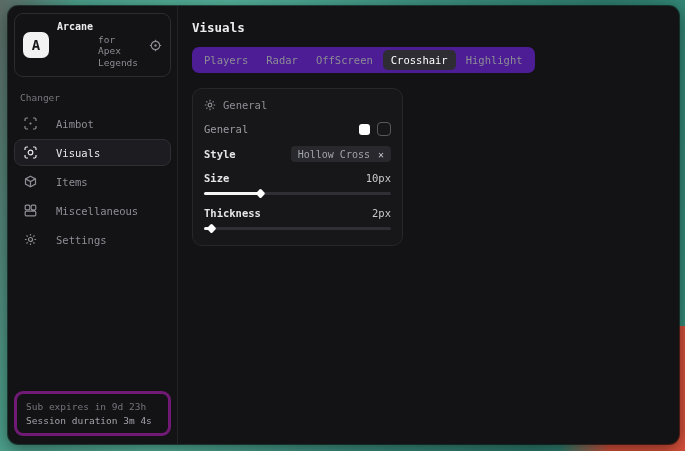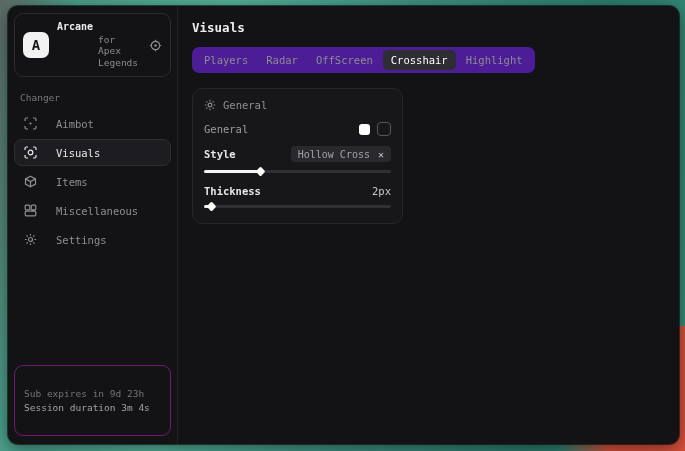--- a/index.html
+++ b/index.html
@@ -38,21 +38,21 @@
 
   .nav { display:flex; flex-direction:column; gap:2px; }
   .nav-item { display:flex; align-items:center; gap:19px; padding:6px 9px;
               border:1px solid transparent; border-radius:8px;
               color:#8e8e95; font-size:10.5px; cursor:pointer; }
   .nav-item.active { background:#1d1d21; border-color:#2e2e33; color:#eaeaec; }
   .nav-icon { display:flex; width:13px; height:13px; flex:0 0 13px; }
   .nav-icon svg { width:13px; height:13px; }
 
   .side-spacer { flex:1; }
-  .sub-box { border:1px solid #701a75; border-radius:9px; padding:22px 9px;
+  .sub-box { border:3px solid #701a75; border-radius:9px; padding:7px 9px;
              display:flex; flex-direction:column; gap:3px; }
   .sub-line1 { color:#74747b; font-size:9.5px; }
   .sub-line2 { color:#a2a2a9; font-size:9.5px; }
 
   
   .main { flex:1; padding:14px 14px 12px; }
   .page-title { color:#ededef; font-size:12.5px; font-weight:bold; }
 
   .tabbar { margin-top:12px; display:inline-flex; align-items:flex-end; gap:2px;
             background:#4c1d95; border-radius:7px; padding:3px 4px; }
@@ -202,20 +202,24 @@
       </div>
 
       <div class="row">
         <span class="row-label-strong">Style</span>
         <span class="chip">
           <span class="chip-text">Hollow Cross</span>
           <span class="chip-x">✕</span>
         </span>
       </div>
 
+      <div class="row">
+        <span class="row-label-strong">Size</span>
+        <span class="row-value">10px</span>
+      </div>
       <div class="slider">
         <span class="slider-track"></span>
         <span class="slider-fill" style="width: 30%;"></span>
         <span class="slider-thumb" style="left: 30%;"></span>
       </div>
 
       <div class="row">
         <span class="row-label-strong">Thickness</span>
         <span class="row-value">2px</span>
       </div>

